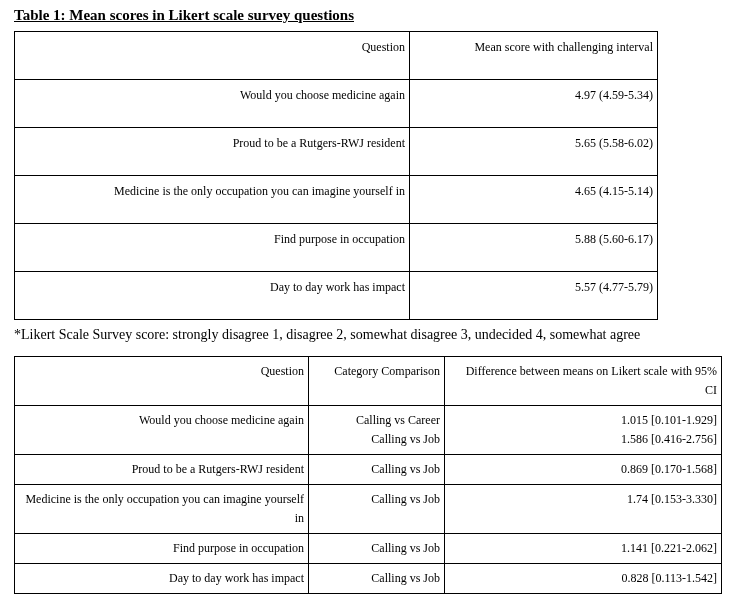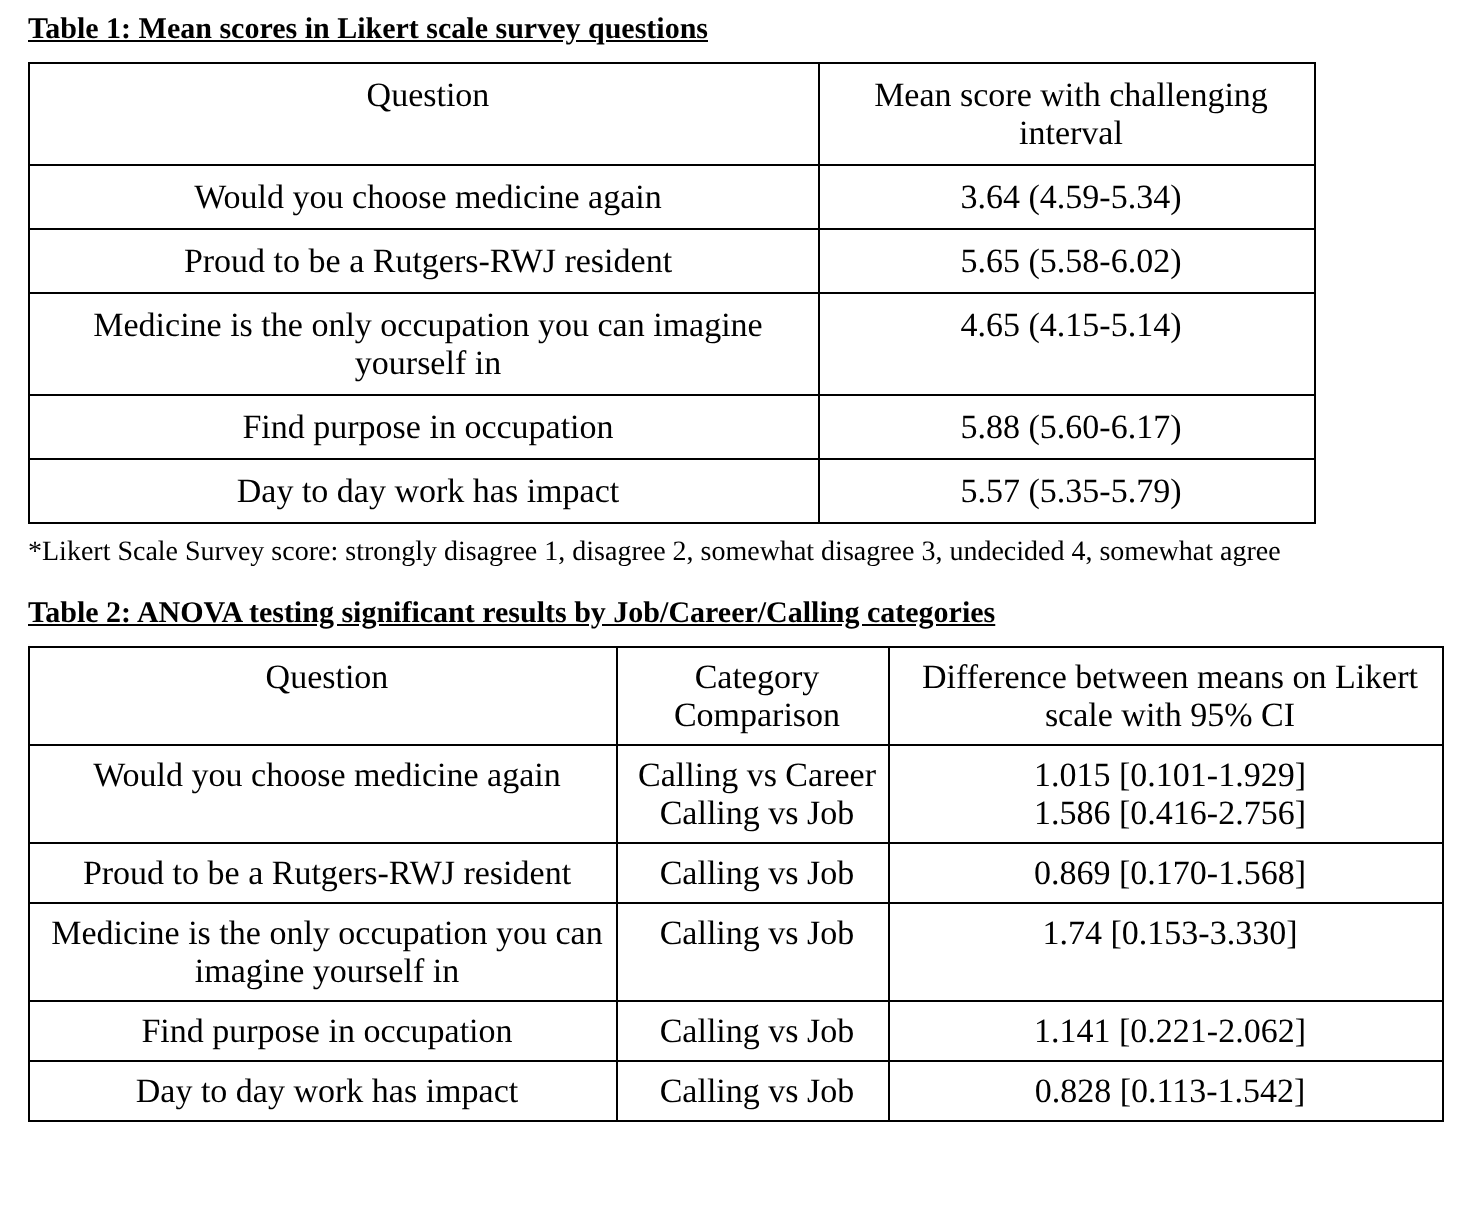--- a/index.html
+++ b/index.html
@@ -23,26 +23,26 @@
     text-decoration: underline;
     line-height: 18px;
     margin: 0 0 7px 0;
   }
   table {
     border-collapse: collapse;
     table-layout: fixed;
   }
   th, td {
     border: 1px solid #000000;
-    font-size: 17px;
+    font-size: 12px;
     font-weight: normal;
-    text-align: center;
+    text-align: right;
     vertical-align: top;
     line-height: 19px;
-    padding: 6px 4px 6px 8px;
+    padding: 6px 4px 22px 8px;
     overflow: hidden;
   }
   .t1 {
     width: 643px;
     margin: 0 0 6px 0;
   }
   .t2 {
     width: 707px;
     margin: 0 0 5px 0;
   }
@@ -76,46 +76,45 @@
     </colgroup>
     <thead>
       <tr>
         <th>Question</th>
         <th>Mean score with challenging interval</th>
       </tr>
     </thead>
     <tbody id="t1-body">
         <tr>
           <td>Would you choose medicine again</td>
-          <td>3.64 (4.59-5.34)</td>
+          <td>4.97 (4.59-5.34)</td>
         </tr>
         <tr>
           <td>Proud to be a Rutgers-RWJ resident</td>
           <td>5.65 (5.58-6.02)</td>
         </tr>
         <tr>
           <td>Medicine is the only occupation you can imagine yourself in</td>
           <td>4.65 (4.15-5.14)</td>
         </tr>
         <tr>
           <td>Find purpose in occupation</td>
           <td>5.88 (5.60-6.17)</td>
         </tr>
         <tr>
           <td>Day to day work has impact</td>
-          <td>5.57 (5.35-5.79)</td>
+          <td>5.57 (4.77-5.79)</td>
         </tr>
       </tbody>
   </table>
 
   <div class="footnote footnote-1" id="fn1">
       <div>*Likert Scale Survey score: strongly disagree 1, disagree 2, somewhat disagree 3, undecided 4, somewhat agree</div>
     </div>
 
-  <p class="table-title">Table 2: ANOVA testing significant results by Job/Career/Calling categories</p>
 
   <table class="t2">
     <colgroup>
       <col style="width:294px">
       <col style="width:136px">
       <col style="width:277px">
     </colgroup>
     <thead>
       <tr>
         <th>Question</th>

